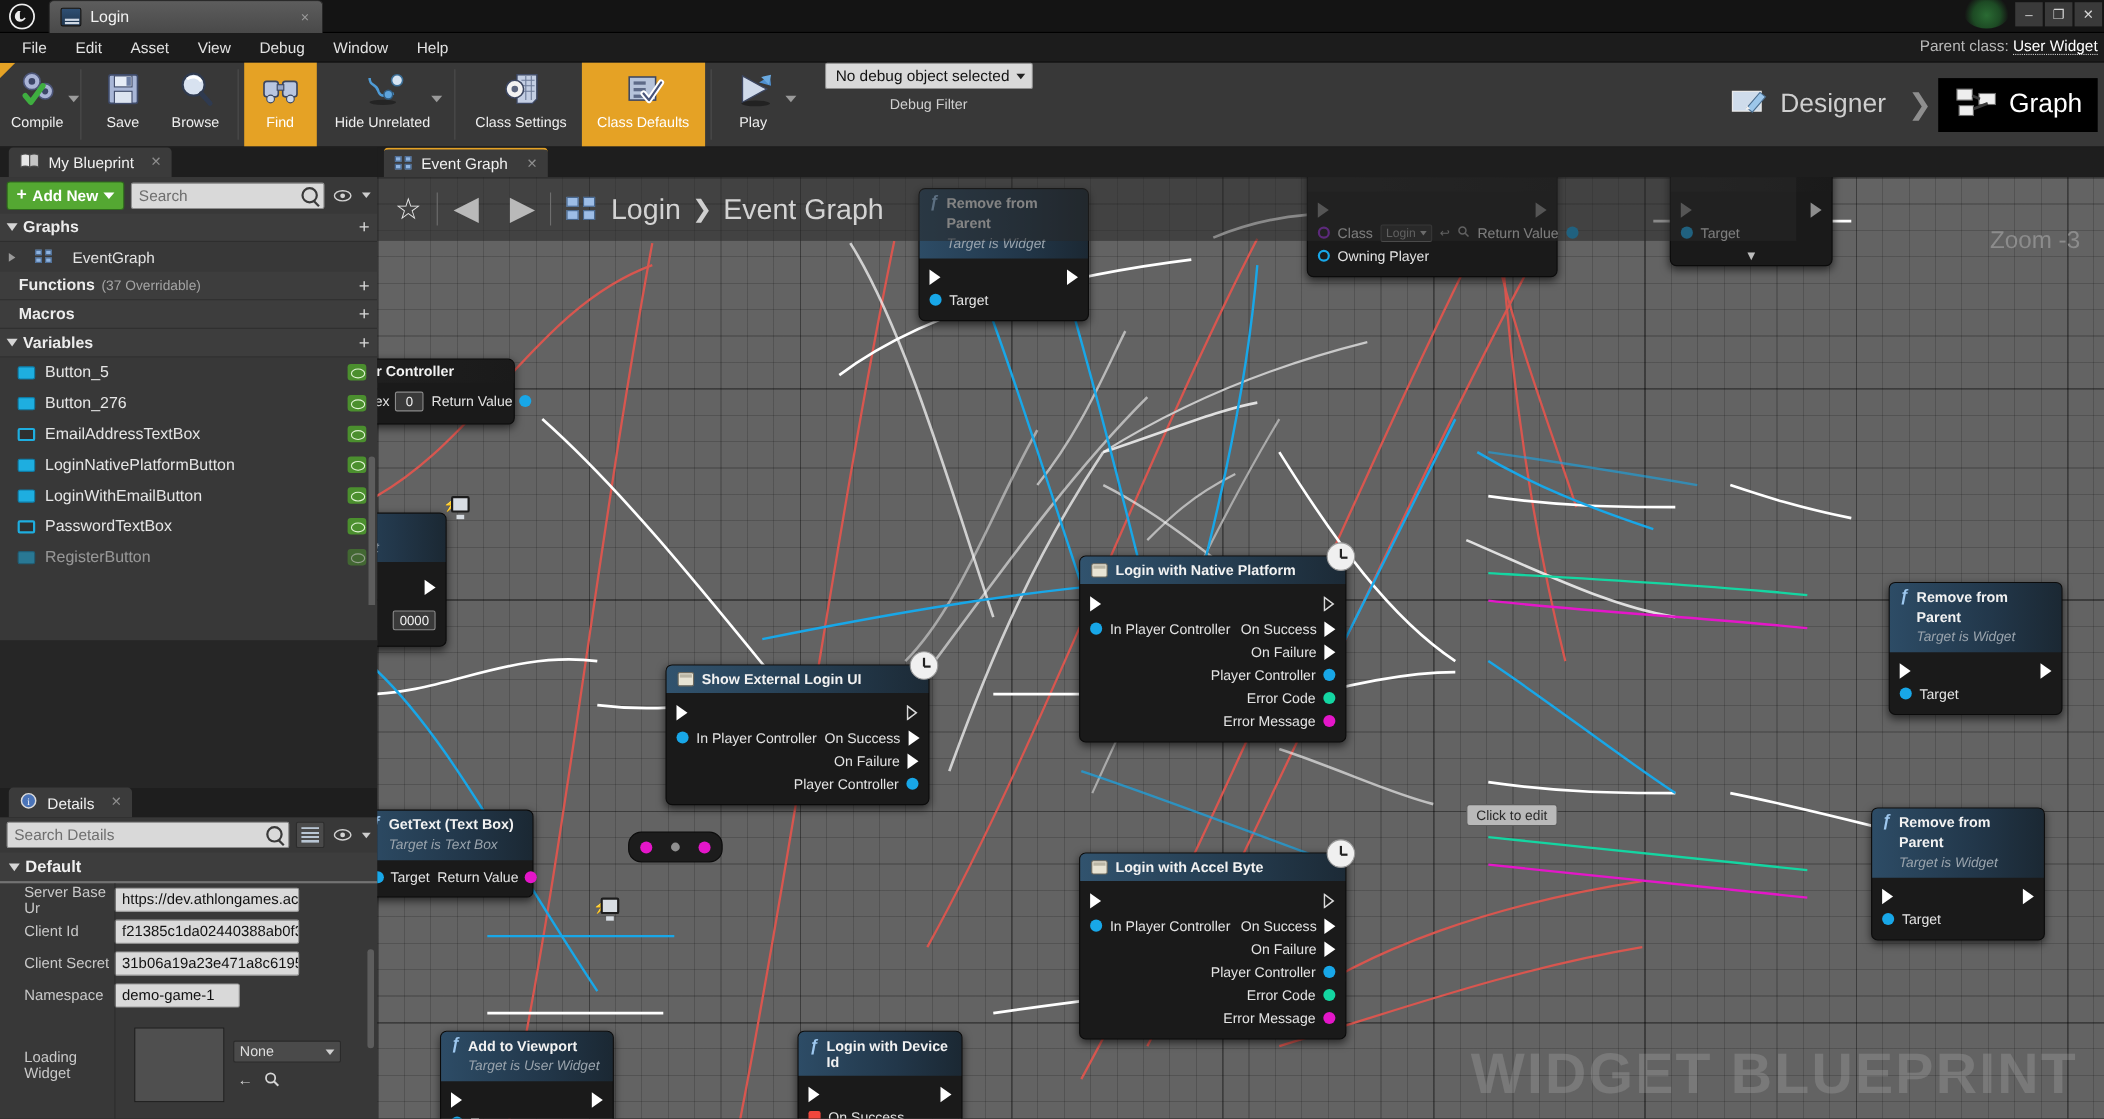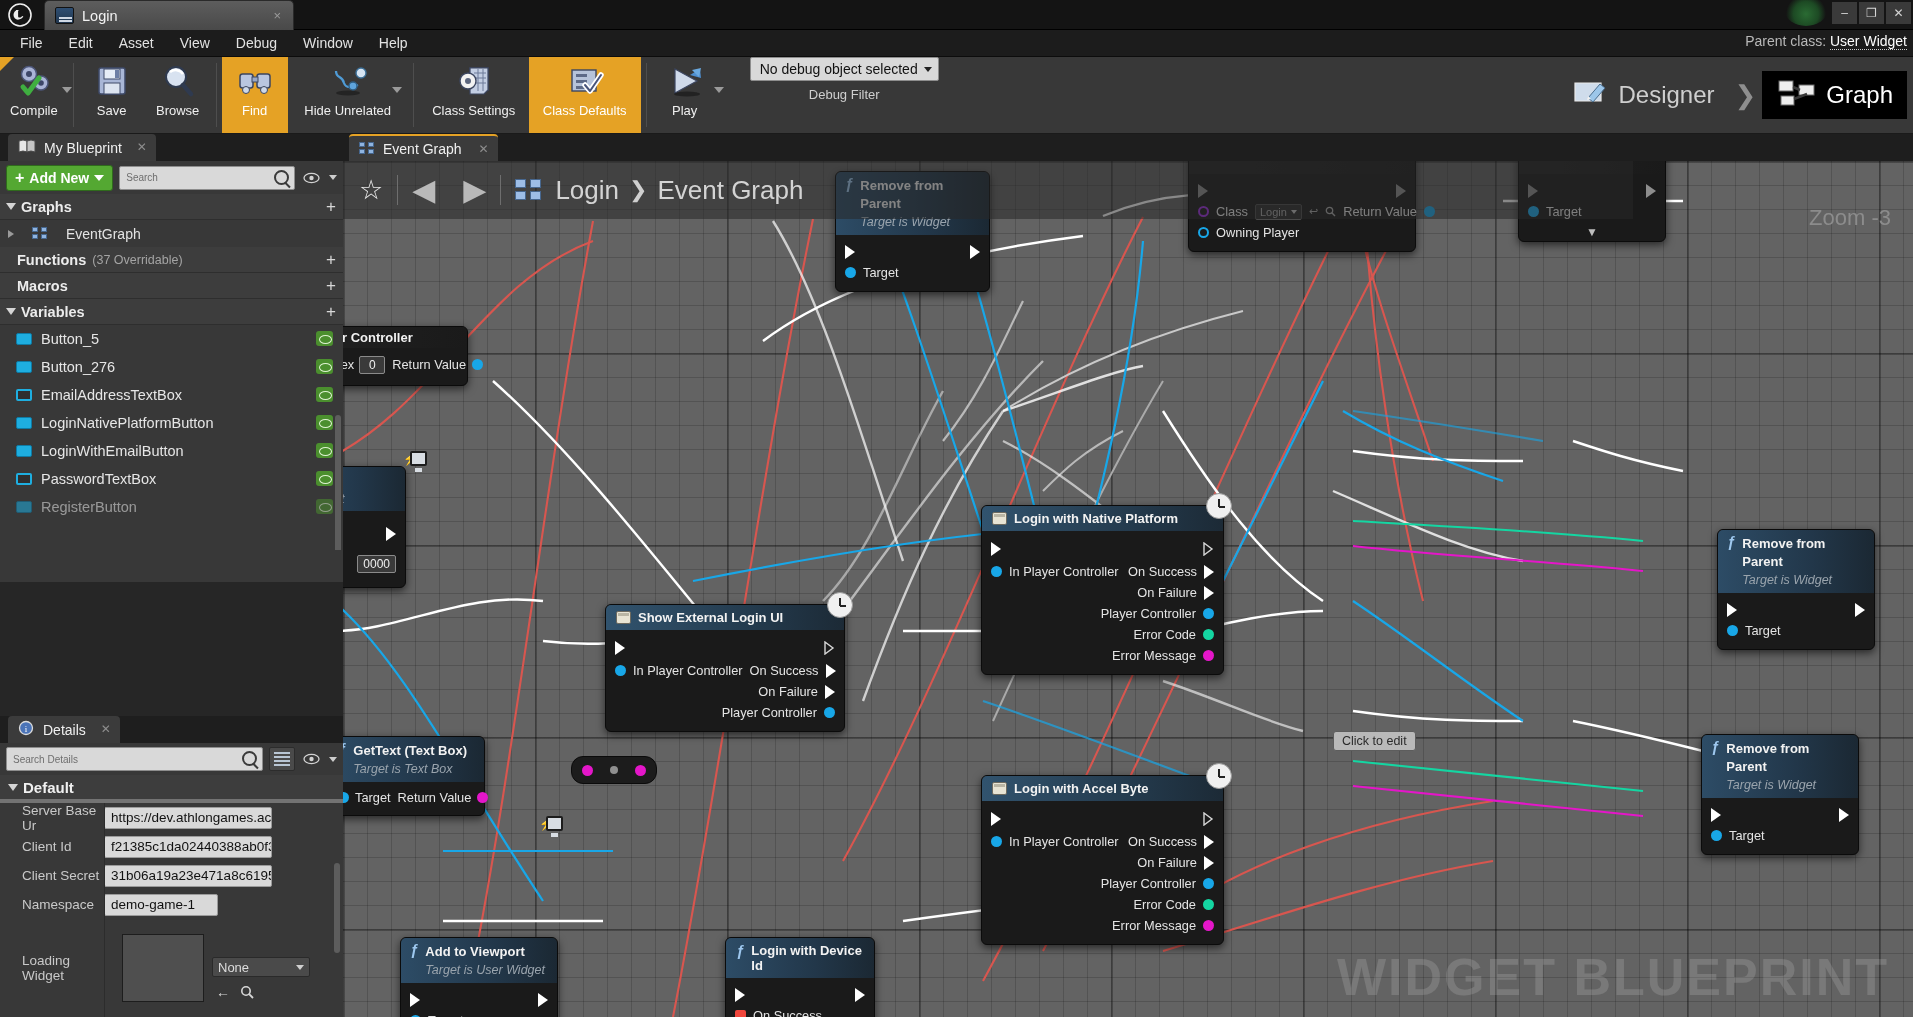--- a/index.html
+++ b/index.html
@@ -108,21 +108,21 @@
 
   .mb-toolrow{height:33px;display:flex;align-items:center;gap:6px;padding:4px 6px;background:#383838;}
   .addnew{
     background:#54a832;border:1px solid #2f6b1c;border-radius:3px;color:#fff;font-size:14px;
     padding:4px 8px;display:flex;align-items:center;gap:5px;font-weight:bold;
   }
   .addnew .plus{font-size:16px;line-height:10px;}
   .addnew .car{width:0;height:0;border-left:5px solid transparent;border-right:5px solid transparent;border-top:6px solid #fff;}
   .searchbox{
     flex:1;background:#d9d9d9;border-radius:2px;height:24px;display:flex;align-items:center;
-    padding:0 6px;color:#6e6e6e;font-size:10px;position:relative;border:1px solid #8d8d8d;
+    padding:0 6px;color:#6e6e6e;font-size:14px;position:relative;border:1px solid #8d8d8d;
   }
   .mag{position:absolute;right:5px;top:3px;width:15px;height:15px;border:2px solid #3a3a3a;border-radius:50%;}
   .mag:after{content:"";position:absolute;right:-4px;bottom:-3px;width:7px;height:2px;background:#3a3a3a;transform:rotate(45deg);}
   .eye{width:20px;height:24px;display:flex;align-items:center;justify-content:center;}
   .eye svg{width:17px;height:12px;}
   .minicar{width:0;height:0;border-left:4px solid transparent;border-right:4px solid transparent;border-top:5px solid #cdcdcd;margin-left:2px;}
 
   .sect{height:26px;display:flex;align-items:center;background:#3d3d3d;border-bottom:1px solid #2e2e2e;
         padding-left:6px;position:relative;}
   .sect .caret{width:0;height:0;border-left:6px solid #d5d5d5;border-top:4px solid transparent;border-bottom:4px solid transparent;margin-right:5px;}
@@ -146,21 +146,21 @@
   .veye{position:absolute;right:10px;top:6px;width:17px;height:15px;background:#4b8f2e;border-radius:3px;}
   .veye:after{content:"";position:absolute;left:3px;top:4px;width:11px;height:7px;border:1.5px solid #dff3d2;border-radius:50%;}
   .lscroll{position:absolute;right:2px;top:90px;width:6px;height:165px;background:#5d5d5d;border-radius:3px;}
 
   
   .details{position:absolute;left:0;top:582px;width:343px;height:435px;background:#383838;}
   .dsearchrow{height:32px;display:flex;align-items:center;gap:6px;padding:4px 6px;background:#383838;}
   .dgrid{width:26px;height:24px;background:#4a4a4a;border:1px solid #2c2c2c;border-radius:2px;position:relative;}
   .dgrid:after{content:"";position:absolute;left:4px;top:4px;right:4px;bottom:4px;
     background:repeating-linear-gradient(#b9c6d4 0 2px,transparent 2px 4px);}
-  .dsect{height:28px;display:flex;align-items:center;background:#3d3d3d;border-bottom:4px solid #737373;padding-left:8px;text-align:right;}
+  .dsect{height:28px;display:flex;align-items:center;background:#3d3d3d;border-bottom:2px solid #737373;padding-left:8px;text-align:right;}
   .dsect .nm{font-size:15px;font-weight:bold;color:#f0f0f0;}
   .prow{height:29px;display:flex;align-items:center;font-size:13.5px;}
   .plabel{width:104px;padding-left:22px;color:#c9c9c9;font-size:13.5px;}
   .pval{
     background:#d9d9d9;color:#111;font-size:13.5px;height:22px;border-radius:2px;
     display:flex;align-items:center;padding:0 6px;overflow:hidden;white-space:nowrap;border:1px solid #9b9b9b;
   }
   .dsplit{position:absolute;left:104px;top:60px;width:1px;height:375px;background:#2c2c2c;}
   .assetslot{
     width:82px;height:68px;background:#4f4f4f;border:1px solid #1d1d1d;
@@ -620,21 +620,21 @@
           <span class="plabel">Client Secret</span>
           <span class="pval" style="width:168px;">31b06a19a23e471a8c6195c</span>
         </div>
         <div class="prow">
           <span class="plabel">Namespace</span>
           <span class="pval" style="width:114px;">demo-game-1</span>
         </div>
 
         <div style="display:flex;align-items:center;height:98px;">
           <span class="plabel">Loading Widget</span>
-          <div style="display:flex;align-items:flex-end;gap:8px;padding-left:18px;">
+          <div style="display:flex;align-items:center;gap:8px;padding-left:18px;">
             <span class="assetslot"></span>
             <div style="display:flex;flex-direction:column;gap:5px;">
               <span class="assetdd">
                 <span>None</span>
                 <span class="car"></span>
               </span>
               <div style="display:flex;gap:2px;">
                 <span class="arrowbtn">←</span>
                 <span class="arrowbtn">
                   <svg width="14" height="14" viewBox="0 0 14 14">

